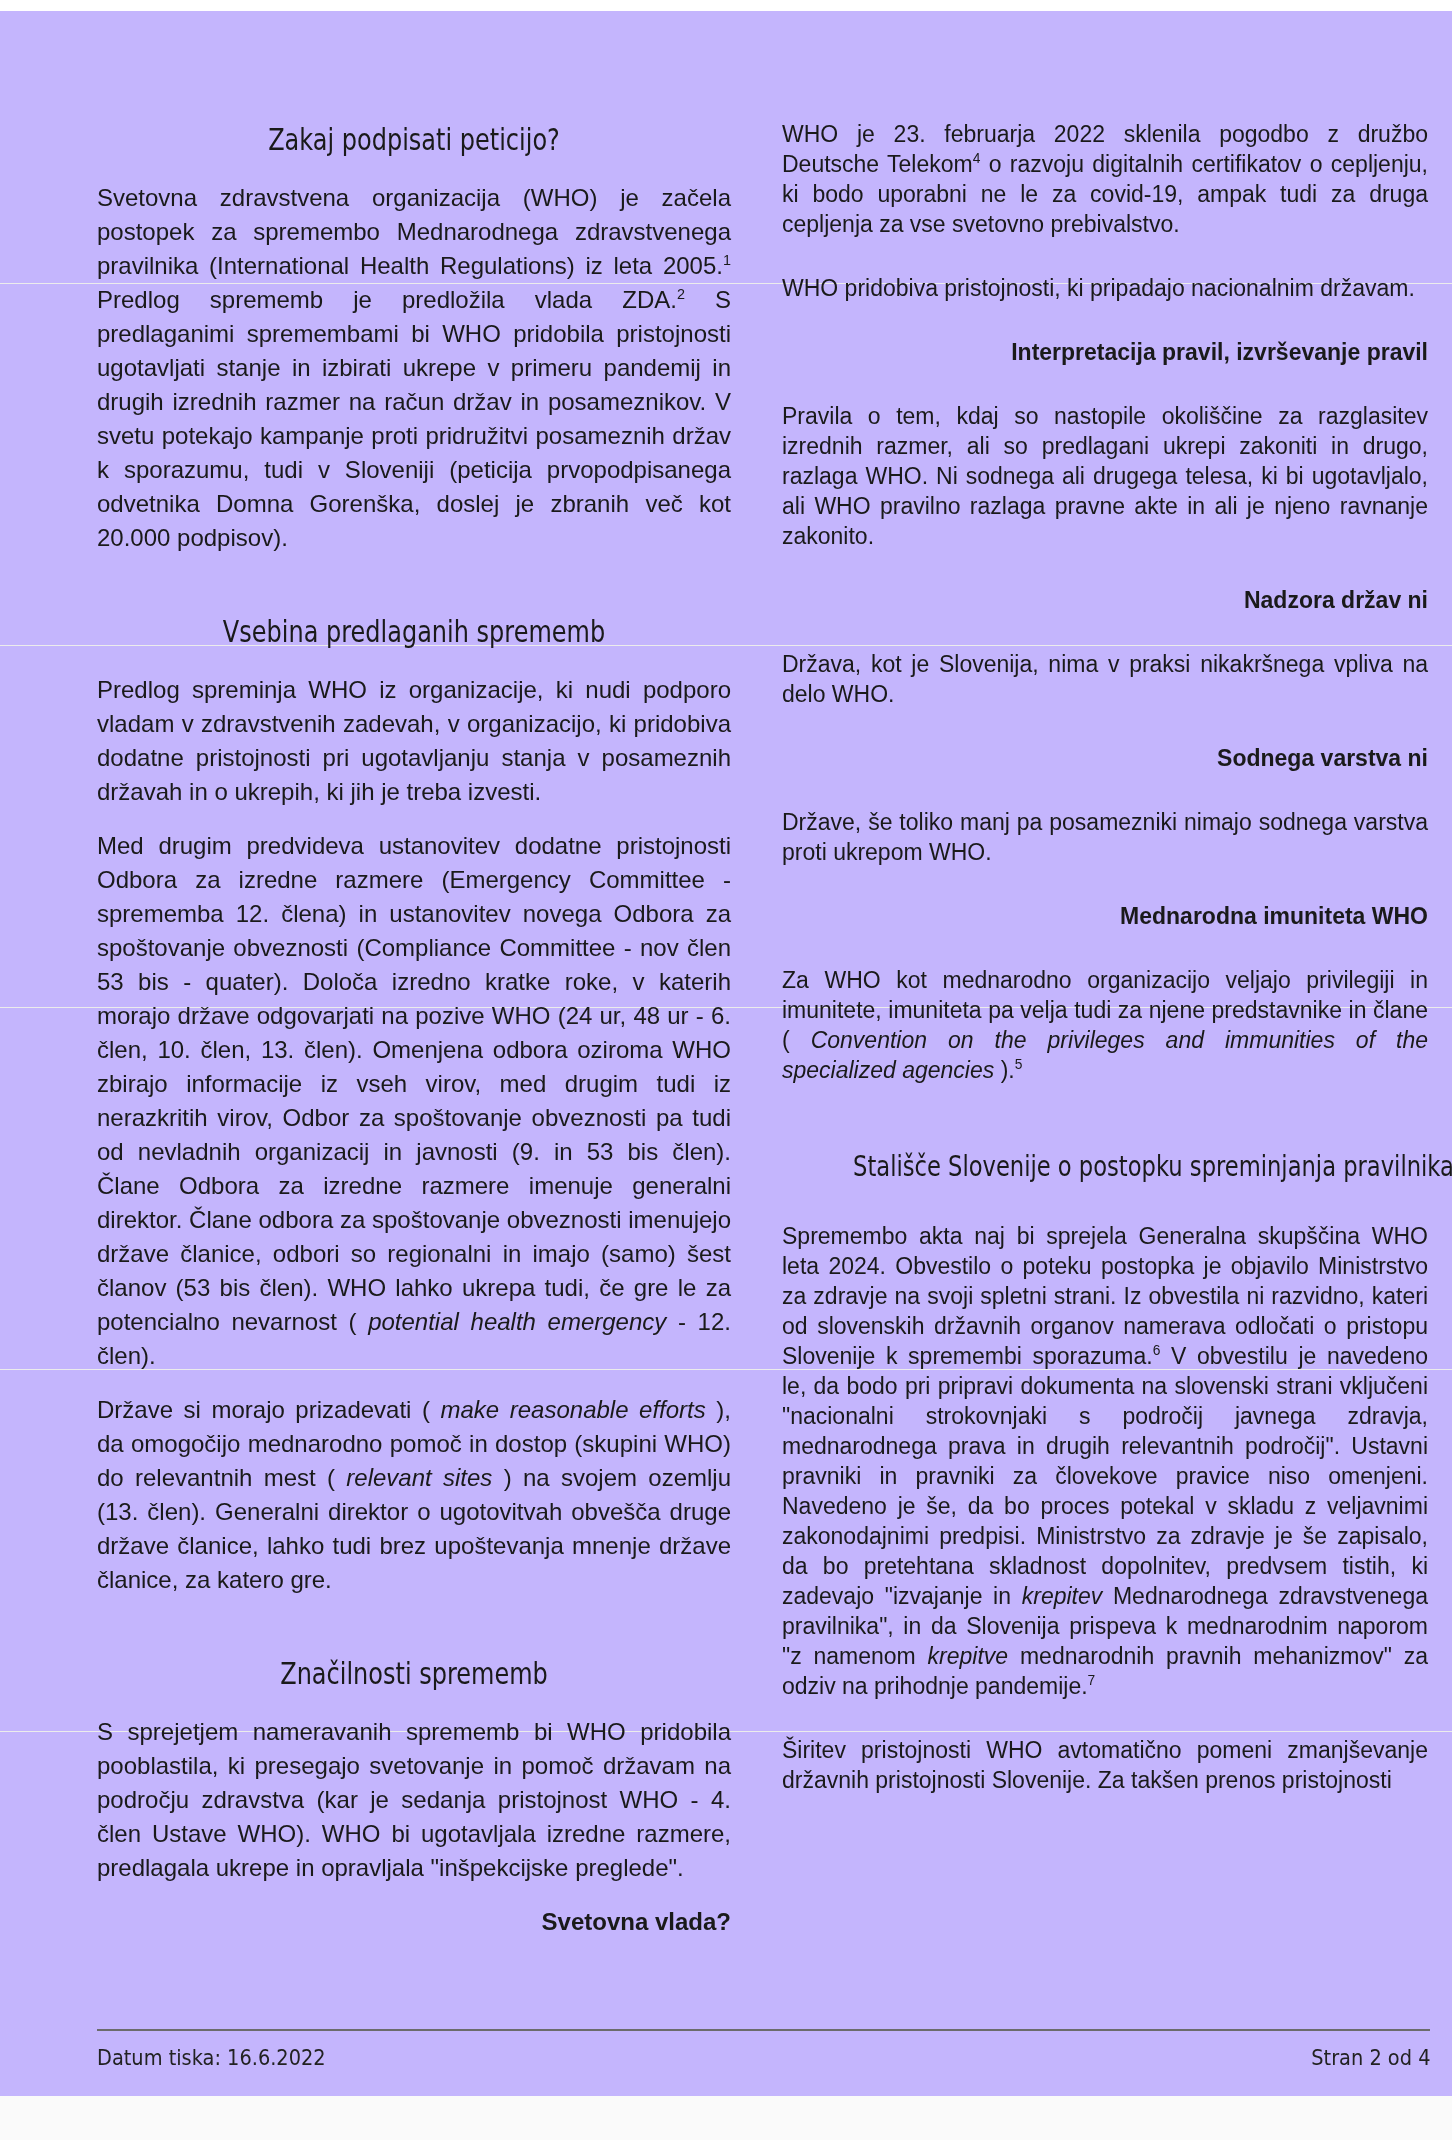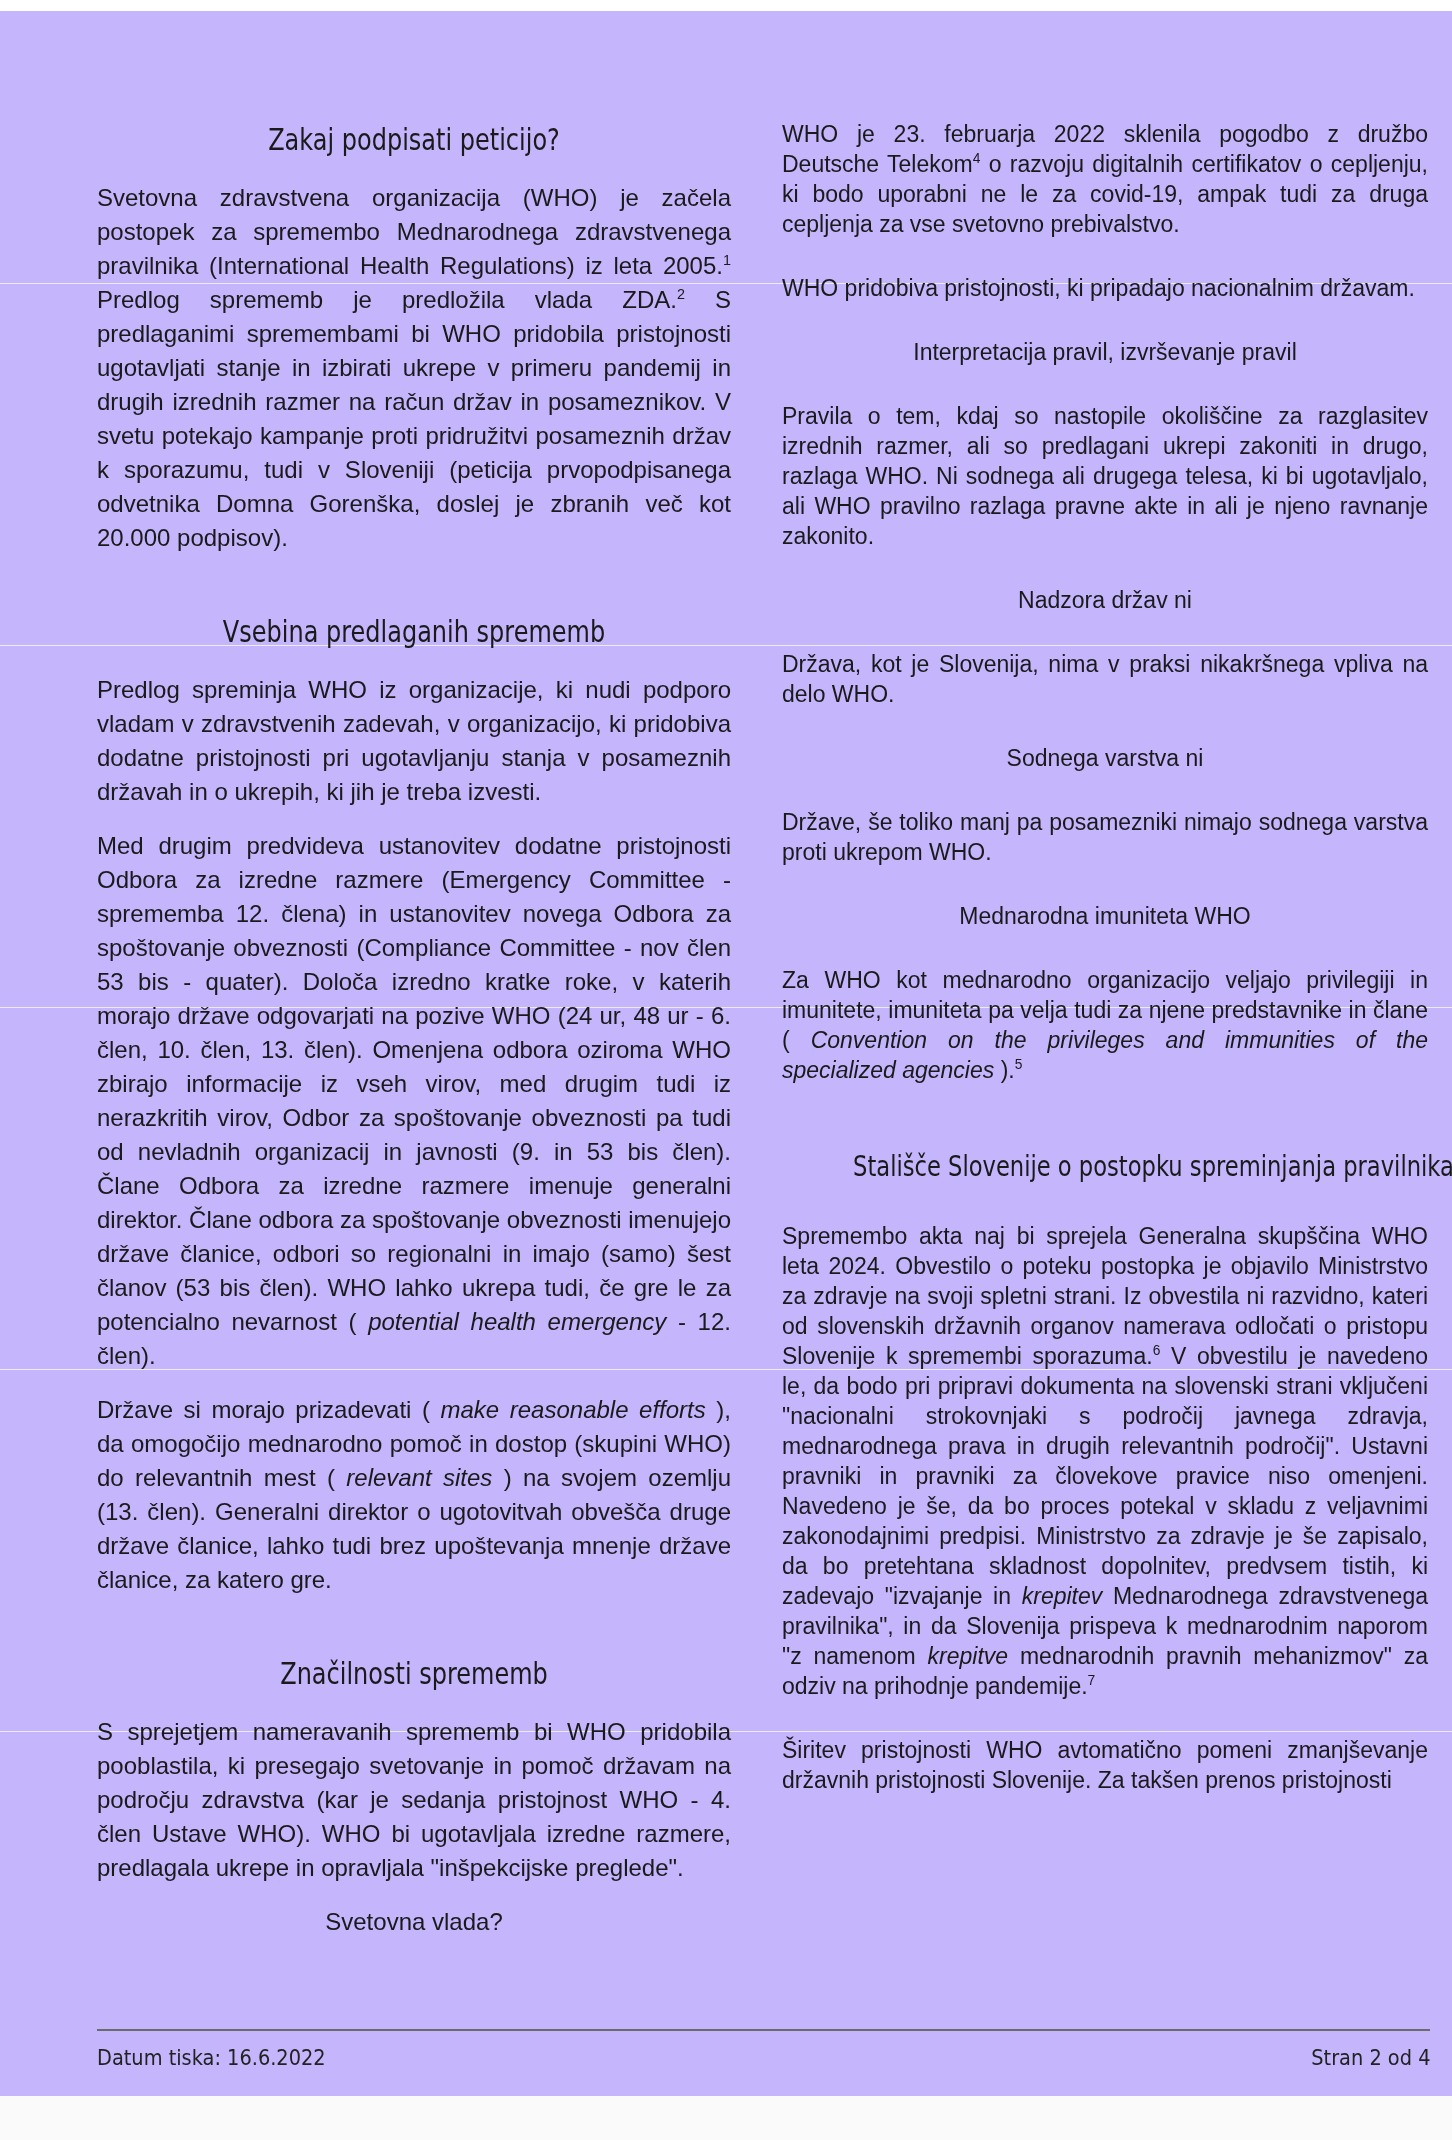--- a/index.html
+++ b/index.html
@@ -28,21 +28,21 @@
   }
   .col{
     position:absolute;top:108px;
     text-align:justify;
   }
   .col-left{left:97px;width:634px;font-size:24px;line-height:34px;}
   .col-right{left:782px;width:646px;font-size:23px;line-height:30px;}
   .col p{margin:20px 0 0 0;text-align:justify;}
   .col-right p{margin-top:34px;}
   .col p:first-child{margin-top:0;}
-  .sub{margin:20px 0 0 0;text-align:center;}
+  .sub{margin:20px 0 0 0;text-align:right;font-weight:bold;}
   .col-right .sub{margin-top:34px;}
   .heading{
     font-family:"DejaVu Sans",sans-serif;
     font-size:30px;line-height:42px;font-weight:400;
     text-align:center;white-space:nowrap;
     margin:56px 0 0 0;
     transform:scaleX(0.80);transform-origin:50% 50%;
   }
   .col-right .heading{margin-top:60px;font-size:29px;transform:scaleX(0.78);}
   .heading:first-child{margin-top:0;}

